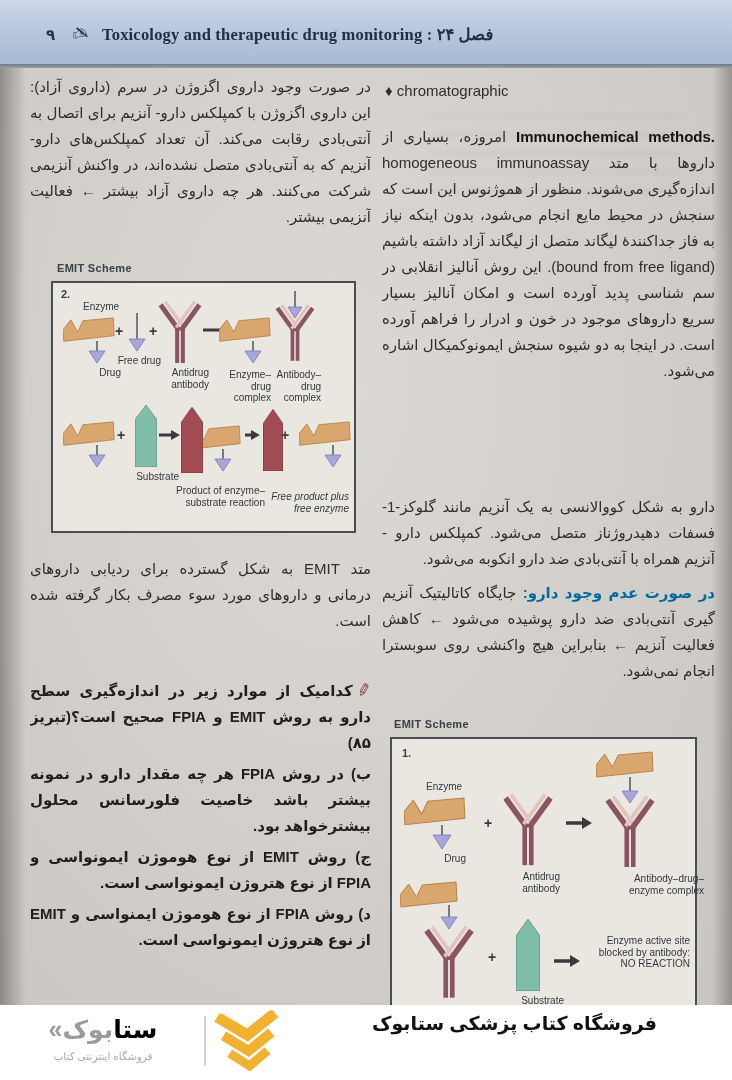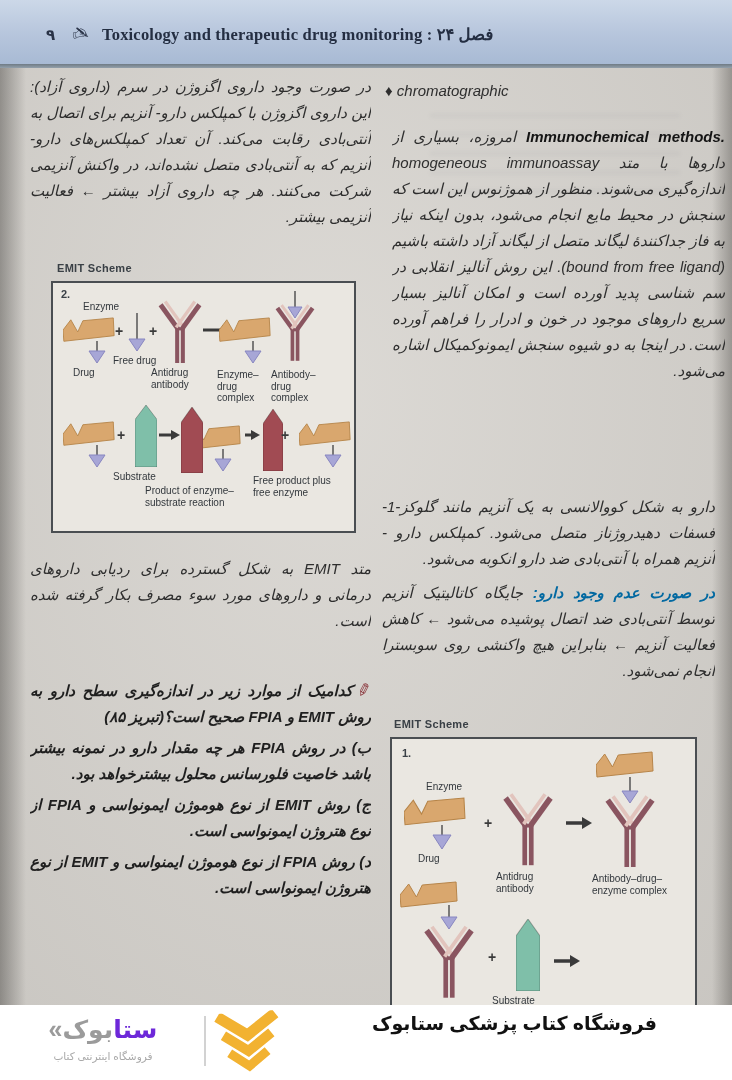--- a/index.html
+++ b/index.html
@@ -25,45 +25,45 @@
   .page .shade-right{position:absolute;right:0;top:0;width:20px;height:100%;
         background:linear-gradient(270deg,rgba(95,92,88,.5),rgba(95,92,88,0));}
   .page .vignette{position:absolute;inset:0;
         background:radial-gradient(ellipse at 45% 35%,rgba(255,255,255,.10),rgba(90,88,84,.12));}
   .ghost{position:absolute;opacity:.08;filter:blur(2px);
          background:repeating-linear-gradient(180deg,transparent 0 16px,#5c6070 16px 19px);}
 
   
   .fa{direction:rtl;text-align:justify;color:#2e2e2e;font-size:15px;line-height:26px;}
   .fa b{color:#0369a1;}
-  .block{position:absolute;overflow:hidden;font-style:italic;}
+  .block{position:absolute;overflow:hidden;}
   .ltr{direction:ltr;unicode-bidi:embed;}
   .en-lead{font-weight:bold;direction:ltr;unicode-bidi:embed;color:#141414;}
   .chromline{direction:ltr;text-align:left;font-size:15px;color:#2e2e2e;}
   .qblock p{margin:0 0 5px 0;}
   .qblock{font-weight:bold;color:#1f1f1f;}
   .qmark{display:inline-block;transform:scaleX(-1) rotate(18deg);
          color:#8d3a40;font-size:17px;font-weight:normal;margin-left:4px;}
 
   
   .dtitle{position:absolute;font-size:11px;font-weight:bold;color:#3a4046;letter-spacing:.3px;}
   .dbox{position:absolute;background:#eae7e1;border:2px solid #4a4e52;}
   .dbox.cut{border-bottom:none;}
   .dsvg{position:absolute;left:0;top:0;}
   .dnum{position:absolute;font-size:11px;font-weight:bold;color:#3a4046;}
-  .dlabel{position:absolute;font-size:10px;line-height:11.5px;color:#33383d;text-align:left;}
+  .dlabel{position:absolute;font-size:10px;line-height:11.5px;color:#33383d;text-align:right;}
   .dlabel.la{text-align:right;padding-left:16px;}
   .plus{position:absolute;font-size:14px;font-weight:bold;color:#3a3a3a;}
 
   
   .footer{position:absolute;left:0;top:1005px;width:732px;height:75px;background:#ffffff;}
   .logo-name{position:absolute;left:28px;top:1012px;width:150px;height:34px;
              display:flex;flex-direction:row;justify-content:center;align-items:center;
              font-weight:bold;font-size:25px;letter-spacing:0;}
-  .logo-name .gy{color:#9b9b9b;} .logo-name .yl{color:#6d28d9;text-align:right;}
+  .logo-name .gy{color:#9b9b9b;} .logo-name .yl{color:#000000;text-align:right;}
   .logo-sub{position:absolute;left:18px;top:1050px;width:170px;text-align:center;
             direction:rtl;font-size:10.5px;color:#a9a9a9;}
   .logo-divider{position:absolute;left:204px;top:1016px;width:2px;height:50px;background:#d2d2d2;}
   .chev{position:absolute;left:212px;top:1012px;transform:rotate(-4deg);}
   .store-title{position:absolute;left:372px;top:1012px;width:340px;direction:rtl;
                text-align:left;font-size:19px;font-weight:bold;color:#111;}
   .domain{position:absolute;left:360px;top:1040px;width:352px;direction:ltr;text-align:right;
           font-size:20px;font-weight:bold;letter-spacing:5px;color:#1a1a1a;}
   .domain .yl{color:#e8b031;}
 </style>
@@ -170,45 +170,45 @@
     <div class="plus" style="left:62px;top:40px;">+</div>
     <div class="dlabel" style="left:60px;top:72px;width:48px;">Free drug</div>
     <div class="plus" style="left:96px;top:40px;">+</div>
     <div class="dlabel" style="left:98px;top:84px;width:58px;">Antidrug antibody</div>
     <div class="dlabel" style="left:164px;top:86px;width:54px;">Enzyme– drug complex</div>
     <div class="dlabel" style="left:218px;top:86px;width:50px;">Antibody– drug complex</div>
     <div class="plus" style="left:64px;top:144px;">+</div>
     <div class="dlabel" style="left:60px;top:188px;width:66px;">Substrate</div>
     <div class="dlabel" style="left:92px;top:202px;width:120px;">Product of enzyme–substrate reaction</div>
     <div class="plus" style="left:228px;top:144px;">+</div>
-    <div class="dlabel" style="left:200px;top:192px;width:96px;">Free product plus free enzyme</div>
+    <div class="dlabel" style="left:200px;top:208px;width:96px;font-style:italic;">Free product plus free enzyme</div>
   </div>
 
   <div class="block fa" style="left:30px;top:556px;width:341px;height:100px;">متد EMIT به شکل گسترده برای ردیابی داروهای درمانی و داروهای مورد سوء مصرف بکار گرفته شده است.</div>
 
   <div class="block fa qblock" style="left:30px;top:678px;width:341px;height:326px;">
     <p><span class="qmark">✎</span><span>کدامیک از موارد زیر در اندازه‌گیری سطح دارو به روش EMIT و FPIA صحیح است؟(تبریز ۸۵)</span></p>
     <p class="opt">ب) در روش FPIA هر چه مقدار دارو در نمونه بیشتر باشد خاصیت فلورسانس محلول بیشترخواهد بود.</p>
     <p class="opt">ج) روش EMIT از نوع هوموژن ایمونواسی و FPIA از نوع هتروژن ایمونواسی است.</p>
     <p class="opt">د) روش FPIA از نوع هوموژن ایمنواسی و EMIT از نوع هتروژن ایمونواسی است.</p>
   </div>
 
   <div class="block chromline" style="left:385px;top:82px;width:330px;height:24px;">♦ chromatographic</div>
 
-  <div class="block fa" style="left:392px;top:124px;width:333px;height:286px;">
+  <div class="block fa" style="left:382px;top:124px;width:333px;height:286px;">
     <span class="en-lead">Immunochemical methods.</span>
     <span>امروزه، بسیاری از داروها با متد homogeneous immunoassay اندازه‌گیری می‌شوند. منظور از هموژنوس این است که سنجش در محیط مایع انجام می‌شود، بدون اینکه نیاز به فاز جداکنندهٔ لیگاند متصل از لیگاند آزاد داشته باشیم (bound from free ligand). این روش آنالیز انقلابی در سم شناسی پدید آورده است و امکان آنالیز بسیار سریع داروهای موجود در خون و ادرار را فراهم آورده است. در اینجا به دو شیوه سنجش ایمونوکمیکال اشاره می‌شود.</span>
   </div>
 
 
   <div class="block fa" style="left:382px;top:494px;width:333px;height:84px;">دارو به شکل کووالانسی به یک آنزیم مانند گلوکز-1- فسفات دهیدروژناز متصل می‌شود. کمپلکس دارو - آنزیم همراه با آنتی‌بادی ضد دارو انکوبه می‌شود.</div>
 
   <div class="block fa" style="left:382px;top:580px;width:333px;height:112px;">
     <b>در صورت عدم وجود دارو:</b>
-    <span>جایگاه کاتالیتیک آنزیم توسط آنتی‌بادی ضد اتصال پوشیده می‌شود ← کاهش فعالیت آنزیم ← بنابراین هیچ واکنشی روی سوبسترا انجام نمی‌شود.</span>
+    <span>جایگاه کاتالیتیک آنزیم گیری آنتی‌بادی ضد دارو پوشیده می‌شود ← کاهش فعالیت آنزیم ← بنابراین هیچ واکنشی روی سوبسترا انجام نمی‌شود.</span>
   </div>
 
   <div class="dtitle" style="left:394px;top:718px;">EMIT Scheme</div>
 
   <div class="dbox cut" style="left:390px;top:737px;width:303px;height:266px;">
     <svg class="dsvg" width="303" height="266" viewBox="0 0 303 266">
 
       <g>
         <use href="#enzyme" x="12" y="58" width="62" height="32"></use>
         <line x1="50" y1="86" x2="50" y2="96" stroke="#555" stroke-width="1.5"></line>
@@ -237,23 +237,24 @@
         <line x1="162" y1="222" x2="179" y2="222" stroke="#3a3a3a" stroke-width="3.5"></line>
         <polygon points="178,216 188,222 178,228" fill="#3a3a3a"></polygon>
       </g>
     </svg>
 
     <div class="dnum" style="left:10px;top:8px;">1.</div>
     <div class="dlabel la" style="left:18px;top:42px;">Enzyme</div>
     <div class="dlabel" style="left:26px;top:114px;width:48px;">Drug</div>
     <div class="plus" style="left:92px;top:76px;">+</div>
     <div class="dlabel" style="left:104px;top:132px;width:64px;">Antidrug antibody</div>
-    <div class="dlabel" style="left:200px;top:134px;width:100px;">Antibody–drug– enzyme complex</div>
+    <div class="dlabel" style="left:212px;top:134px;width:100px;">Antibody–drug– enzyme complex</div>
     <div class="plus" style="left:96px;top:210px;">+</div>
     <div class="dlabel" style="left:100px;top:256px;width:72px;">Substrate</div>
+    <div class="dlabel" style="left:206px;top:196px;width:92px;">Enzyme active site blocked by antibody: NO REACTION</div>
   </div>
 
   <div class="footer"></div>
 
   <div class="logo-name">
     <span class="gy">«</span>
     <span class="gy" dir="rtl">بوک</span>
     <span class="yl" dir="rtl">ستا</span>
   </div>
   <div class="logo-sub">فروشگاه اینترنتی کتاب</div>

